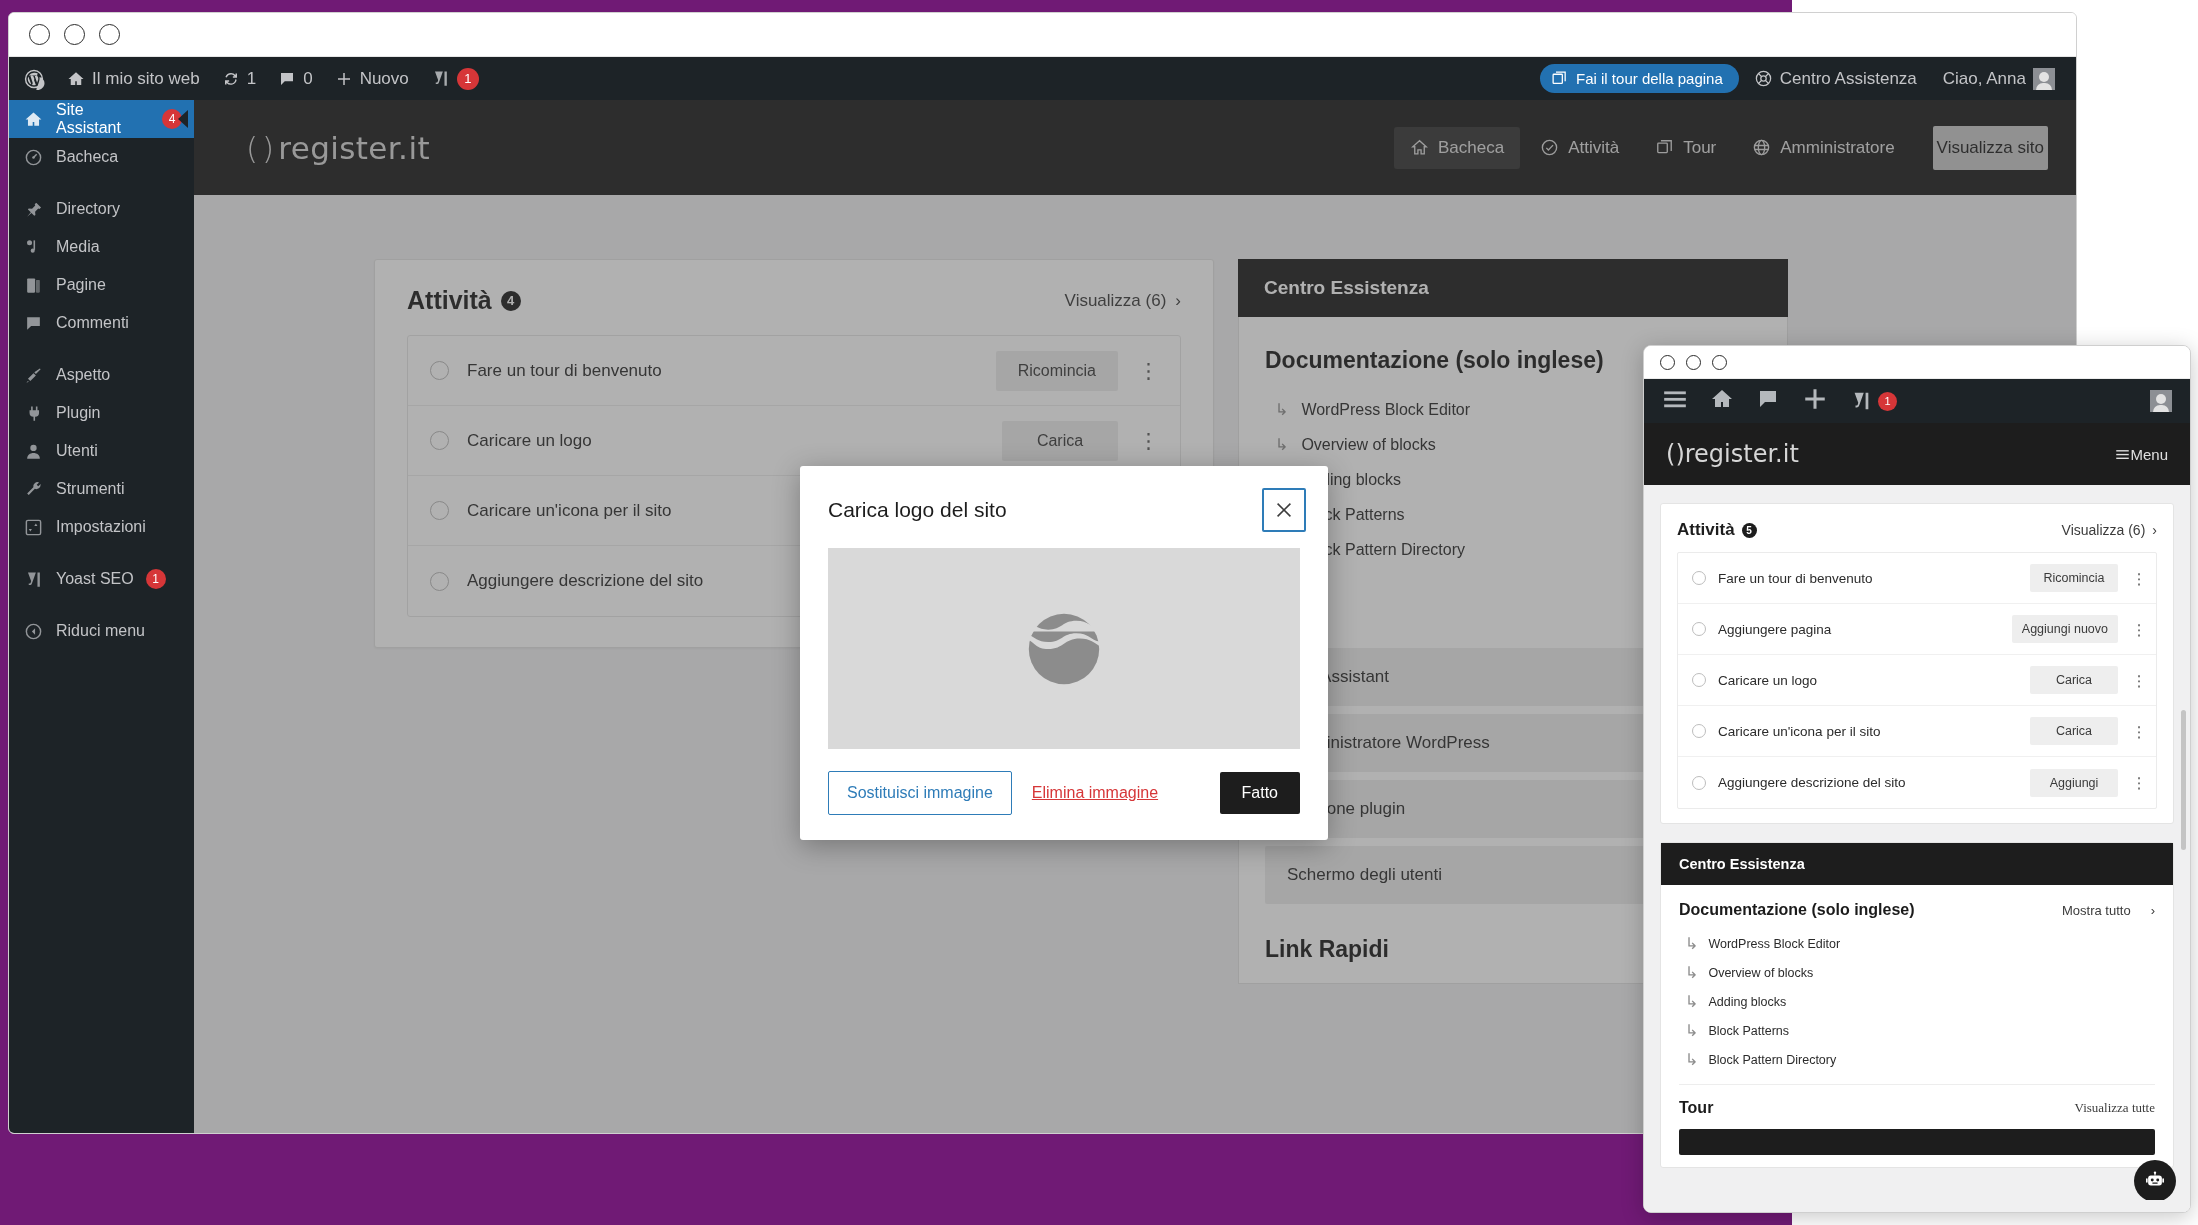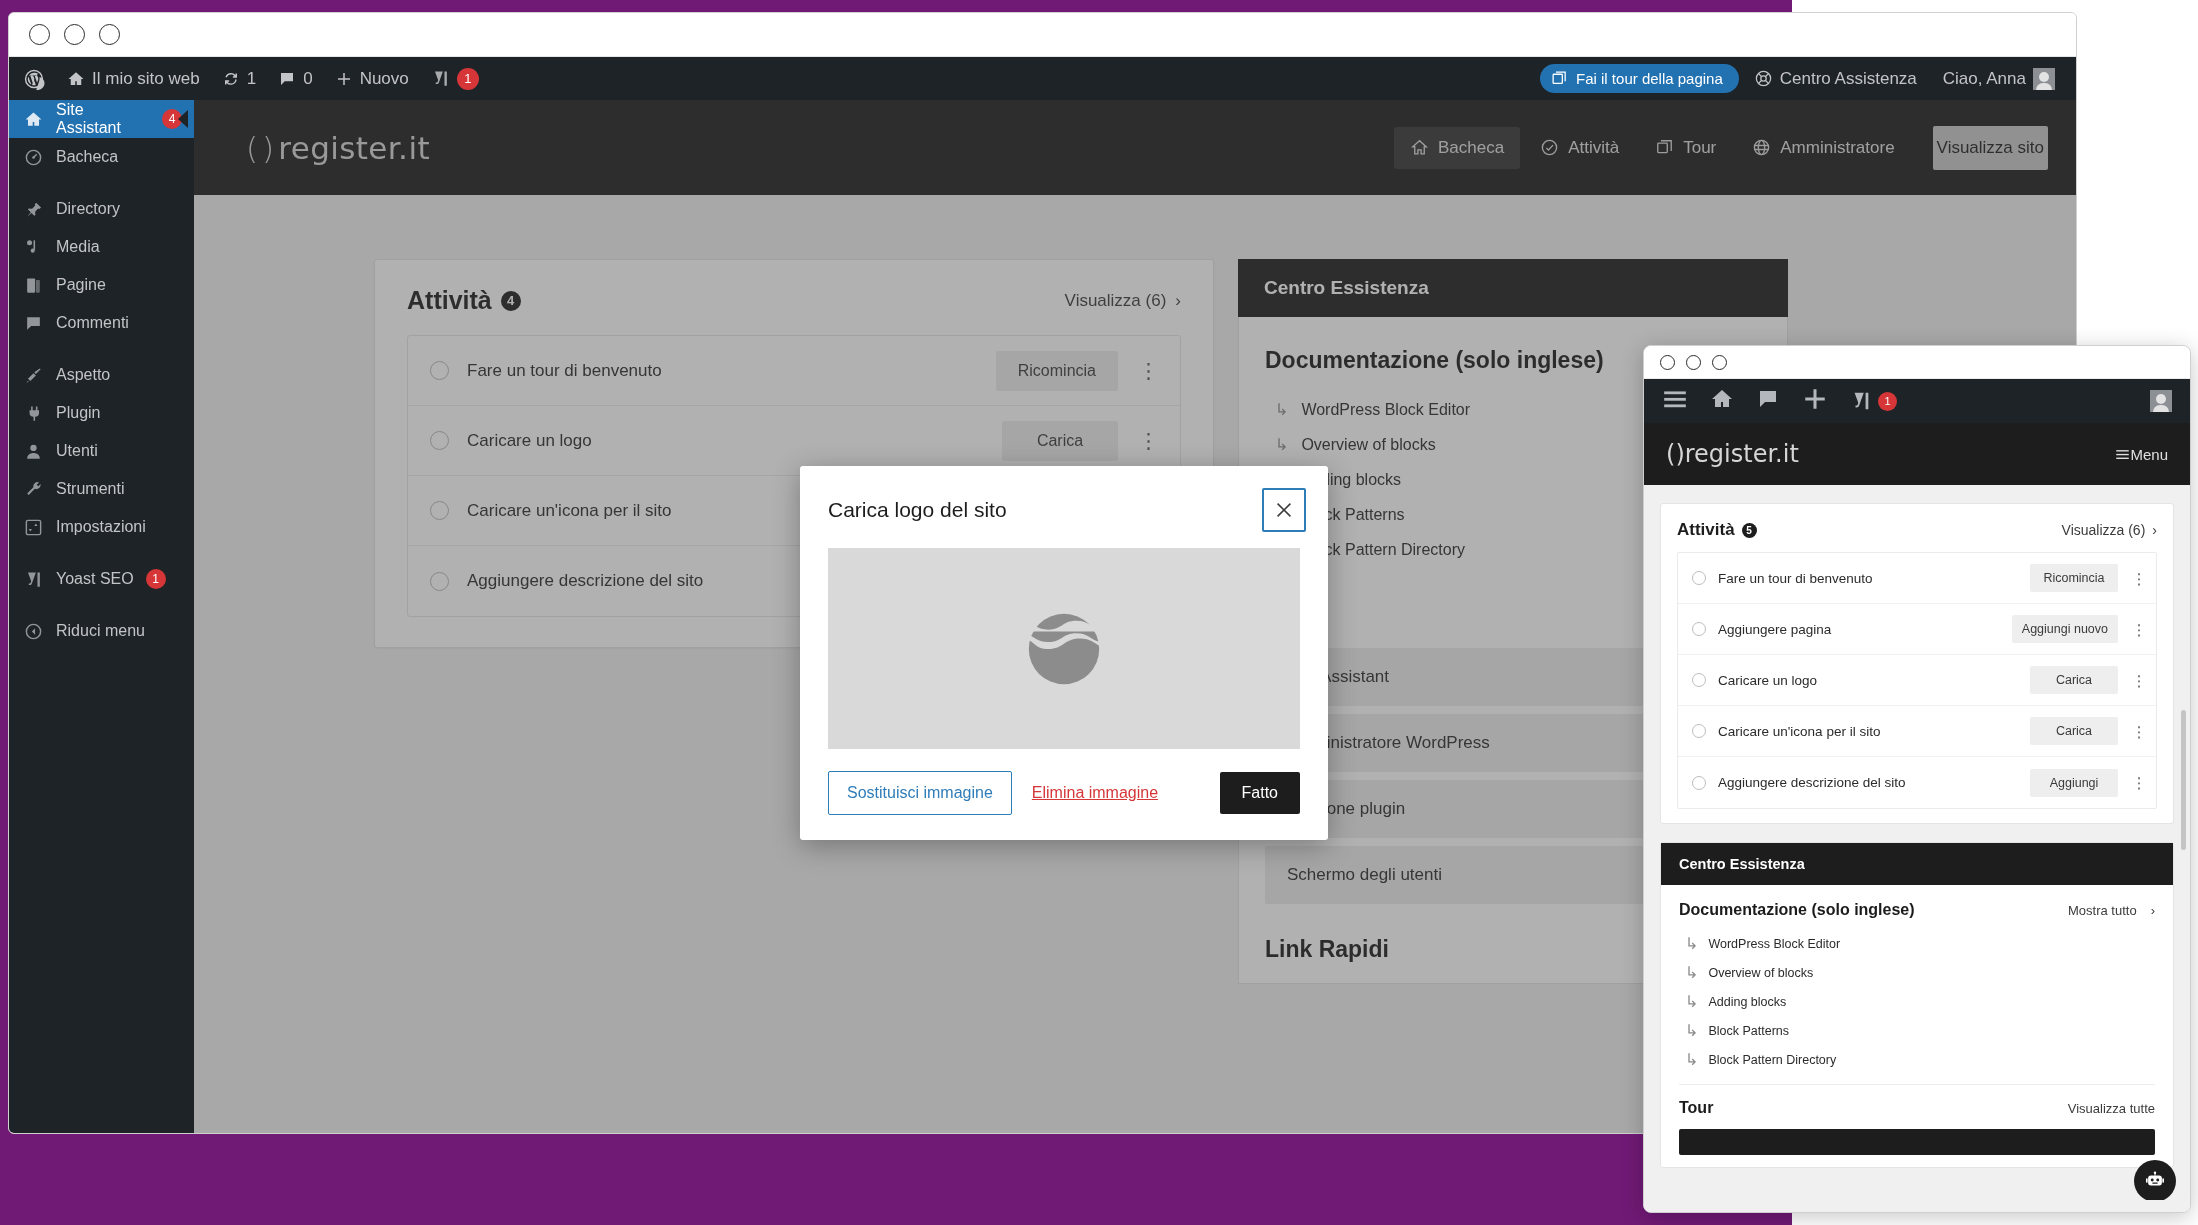--- a/index.html
+++ b/index.html
@@ -186,25 +186,25 @@
   .m-task-row:last-child{border-bottom:none;}
   .m-radio { width:14px;height:14px;border:1.3px solid #bdbdbd;border-radius:50%;flex:0 0 14px;}
   .m-task-label { font-size:13.5px; color:#2b2b2b;}
   .m-task-btn { margin-left:auto; background:#eeeeee; color:#3b3b3b; font-size:12.5px; padding:7px 10px; border-radius:2px; min-width:88px; text-align:center;}
   .m-kebab { width:18px; text-align:center; color:#5a5a5a; font-size:15px; line-height:1;}
   .m-help { margin-top: 18px; border:1px solid #e4e4e4; background:#fff; border-radius:3px; }
   .m-help-head { background:#1d1d1d; color:#fff; font-size:14.5px; font-weight:600; padding:13px 18px;}
   .m-help-body { padding: 16px 18px 12px 18px; }
   .m-help-title-row { display:flex; align-items:center; margin-bottom:10px;}
   .m-help-title { font-size:16px; font-weight:700; color:#1b1b1b;}
-  .m-help-more { margin-left:auto; font-size:13px; color:#3c3c3c; display:flex; align-items:center;gap:14px;}
+  .m-help-more { margin-left:auto; font-size:13px; color:#3c3c3c; display:flex; align-items:center;gap:20px;}
   .m-doc { display:flex; align-items:center; gap:10px; font-size:12.5px; color:#2b2b2b; padding:5px 0 5px 6px;}
   .m-tour-head { border-top:1px solid #ededed; margin-top:10px; padding-top:14px; display:flex; align-items:center;}
   .m-tour-title { font-size:16px; font-weight:700; color:#1b1b1b;}
-  .m-tour-more { margin-left:auto; font-size:13px; color:#3c3c3c;}
+  .m-tour-more { margin-left:auto; font-size:13px; color:#3c3c3c;font-family:Liberation Serif, serif;}
   .m-tour-dark { height: 26px; background:#1d1d1d; margin-top:12px; border-radius:2px;}
   .m-scrollbar { position:absolute; right:4px; top:225px; width:5px; height:140px; background:#c4c4c4; border-radius:3px;}
   .chatbot {
     position:absolute; right:14px; bottom:12px; width:42px; height:42px;
     border-radius:50%; background:#1d1d1d; display:flex; align-items:center; justify-content:center;
   }
   .chatbot svg{ fill:#fff; width:22px;height:22px;}
   .mobile-bottom-strip{ position:absolute; left:0; right:0; bottom:0; height:14px; background:#f0f0f1;}
 </style>
 </head>

